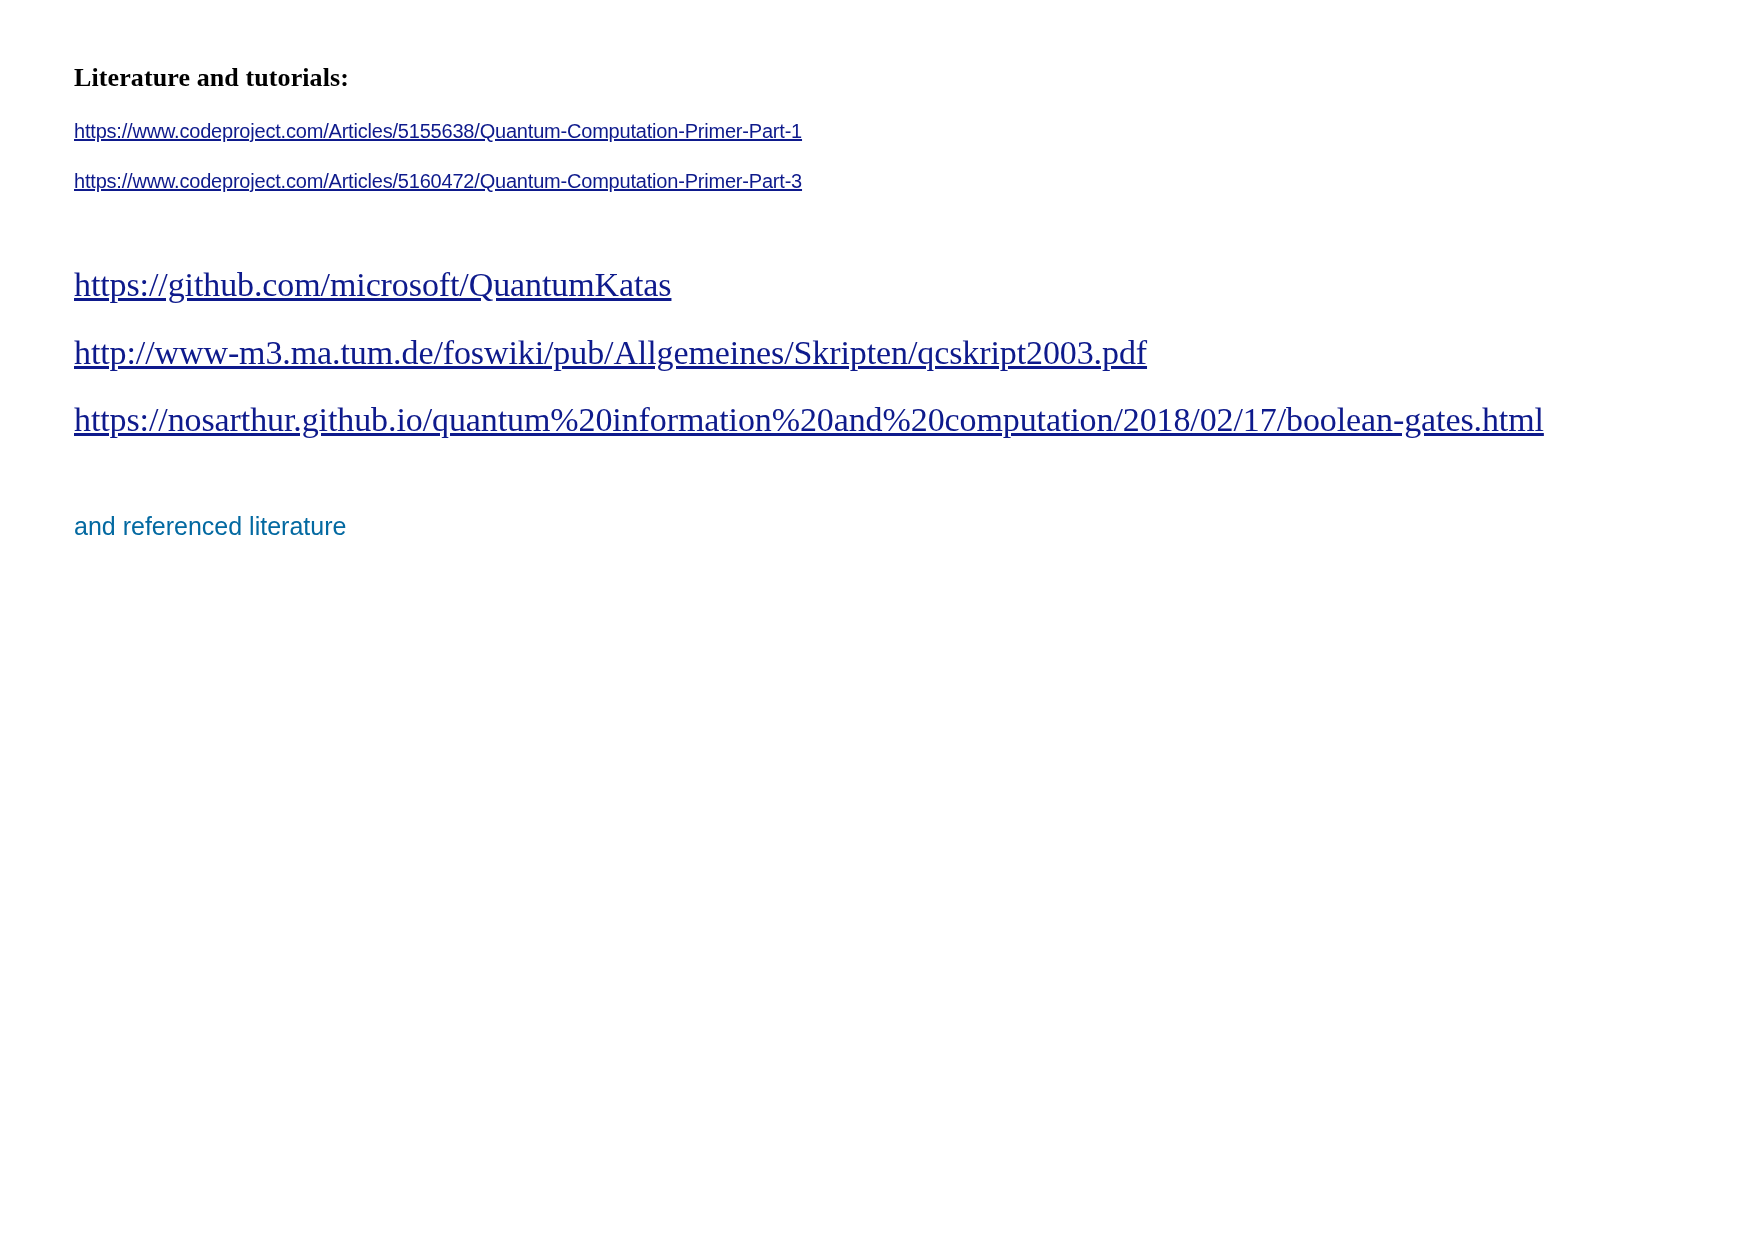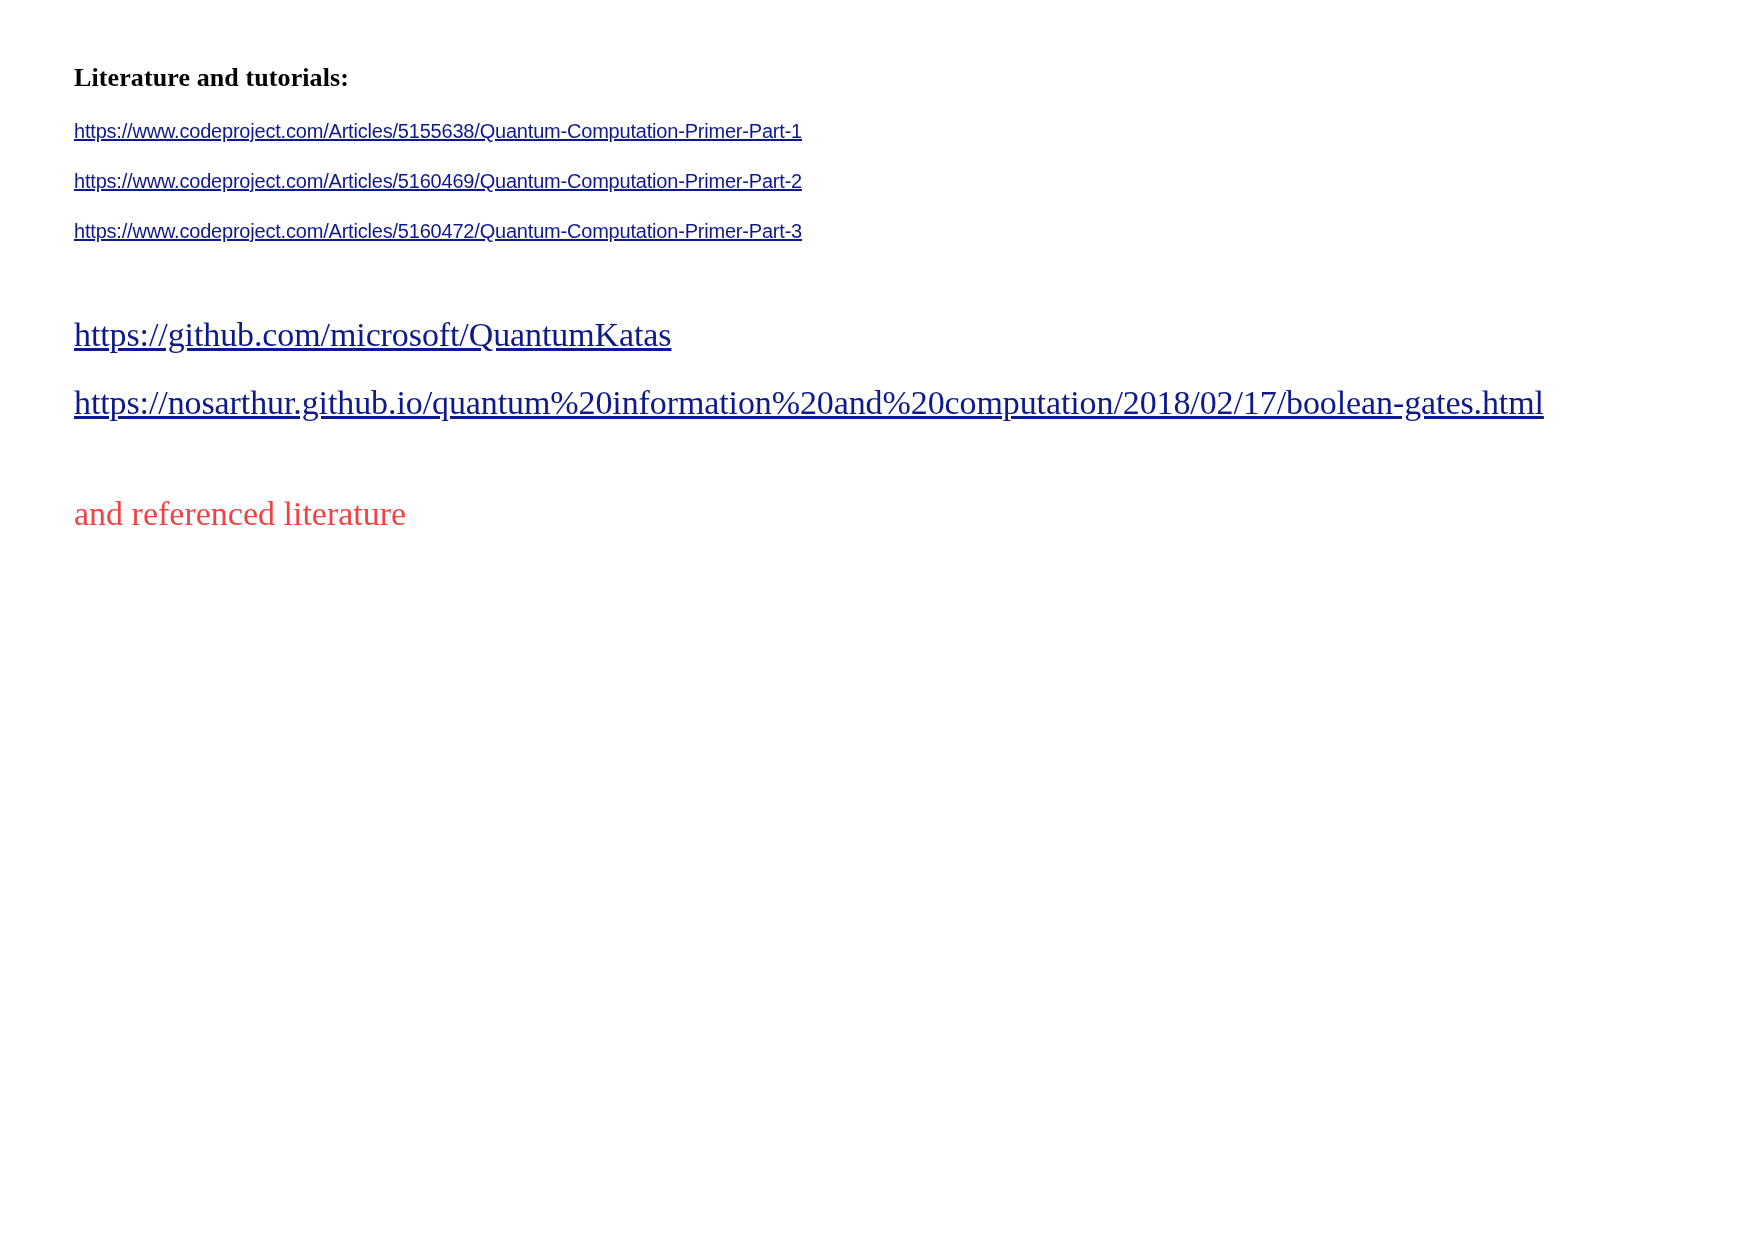--- a/index.html
+++ b/index.html
@@ -54,51 +54,51 @@
     font-family: "Liberation Serif", serif;
     font-size: 34px;
   }
   .spacer-lg {
     height: 45px;
   }
   .spacer-md {
     height: 44px;
   }
   .body-text {
-    font-family: Liberation Serif, serif;
-    font-size: 34px;
-    color: #ef4444;
+    font-family: Liberation Sans, sans-serif;
+    font-size: 25px;
+    color: #0369a1;
     line-height: 1.25;
     margin: 0;
   }
 </style>
 </head>
 <body>
 
 <div class="page">
 
   <h1 class="doc-heading">Literature and tutorials:</h1>
 
   <div class="link-block sans">
     <p class="link-row">
       <a class="doc-link" href="#">https://www.codeproject.com/Articles/5155638/Quantum-Computation-Primer-Part-1</a>
     </p>
     <p class="link-row">
-      <a class="doc-link" href="#">https://www.codeproject.com/Articles/5160469/Quantum-Computation-Primer-Part-2</a>
-    </p>
-    <p class="link-row">
       <a class="doc-link" href="#">https://www.codeproject.com/Articles/5160472/Quantum-Computation-Primer-Part-3</a>
     </p>
   </div>
 
   <div class="spacer-lg"></div>
 
   <div class="link-block serif">
     <p class="link-row">
       <a class="doc-link" href="#">https://github.com/microsoft/QuantumKatas</a>
+    </p>
+    <p class="link-row">
+      <a class="doc-link" href="#">http://www-m3.ma.tum.de/foswiki/pub/Allgemeines/Skripten/qcskript2003.pdf</a>
     </p>
     <p class="link-row">
       <a class="doc-link" href="#">https://nosarthur.github.io/quantum%20information%20and%20computation/2018/02/17/boolean-gates.html</a>
     </p>
   </div>
 
   <div class="spacer-md"></div>
 
   <p class="body-text">and referenced literature</p>
 

